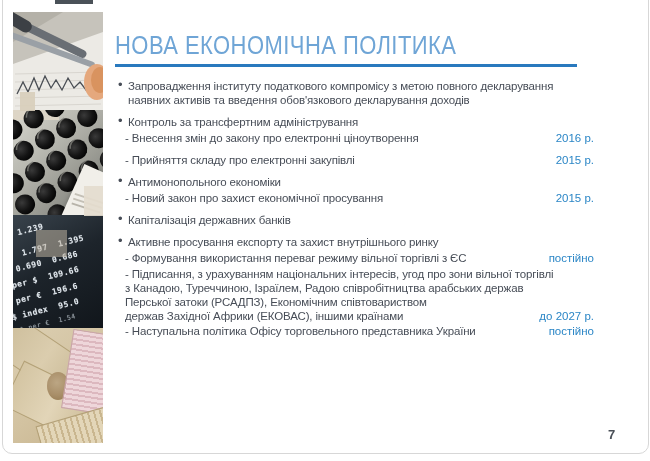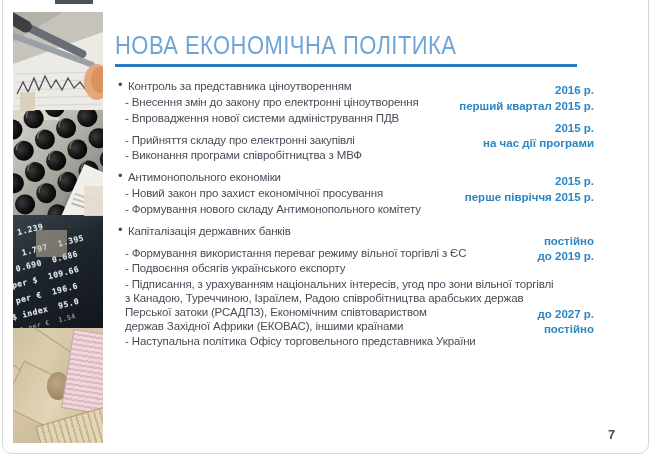--- a/index.html
+++ b/index.html
@@ -59,21 +59,21 @@
   .rule{position:absolute;left:115px;top:64px;width:462px;height:3px;background:#2979be;}
 
   .content{position:absolute;left:115px;top:79px;width:479px;
         font-size:11.5px;line-height:14px;letter-spacing:-.15px;color:#474d57;}
   .section{margin-bottom:8px;}
   .bullet{position:relative;padding-left:13px;margin-bottom:2px;white-space:pre-line;}
   .bullet::before{content:"\2022";position:absolute;left:3px;top:-1px;font-size:13px;}
   .sub-row{position:relative;padding-left:10px;margin-bottom:1.5px;}
   .sub-text{white-space:pre-line;display:block;padding-right:4px;}
   .sub-text::before{content:"- ";}
-  .sub-date{position:absolute;right:0;bottom:12px;color:#2b86c6;font-weight:bold;
+  .sub-date{position:absolute;right:0;bottom:0;color:#2b86c6;font-weight:normal;
         white-space:nowrap;letter-spacing:0;}
 
   .page-number{position:absolute;left:608px;top:427px;font-size:13px;font-weight:bold;color:#4a5058;}
 </style>
 </head>
 <body>
 
 <div class="card"></div>
 <div class="top-dark-bar"></div>
 
@@ -182,68 +182,57 @@
 
 <div class="overlay-sq sq1"></div>
 <div class="overlay-sq sq2"></div>
 <div class="overlay-sq sq3"></div>
 
 <h1 class="title">НОВА ЕКОНОМІЧНА ПОЛІТИКА</h1>
 <div class="rule"></div>
 
 <div class="content">
 
-
-  <div class="section">
-    <div class="bullet">Контроль за представника ціноутворенням</div>
+  <div class="section">
+    <div class="bullet">Запровадження інституту податкового компромісу з метою повного декларування
+наявних активів та введення обов'язкового декларування доходів</div>
+  </div>
+
+  <div class="section">
+    <div class="bullet">Контроль за трансфертним адміністрування</div>
     <div class="sub-row">
       <span class="sub-text">Внесення змін до закону про електронні ціноутворення</span>
       <span class="sub-date">2016 р.</span>
     </div>
-    <div class="sub-row">
-      <span class="sub-text">Впровадження нової системи адміністрування ПДВ</span>
-      <span class="sub-date">перший квартал 2015 р.</span>
-    </div>
   </div>
 
   <div class="section">
     <div class="sub-row">
       <span class="sub-text">Прийняття складу про електронні закупівлі</span>
       <span class="sub-date">2015 р.</span>
     </div>
-    <div class="sub-row">
-      <span class="sub-text">Виконання програми співробітництва з МВФ</span>
-      <span class="sub-date">на час дії програми</span>
-    </div>
   </div>
 
   <div class="section">
     <div class="bullet">Антимонопольного економіки</div>
     <div class="sub-row">
       <span class="sub-text">Новий закон про захист економічної просування</span>
       <span class="sub-date">2015 р.</span>
     </div>
-    <div class="sub-row">
-      <span class="sub-text">Формування нового складу Антимонопольного комітету</span>
-      <span class="sub-date">перше півріччя 2015 р.</span>
-    </div>
   </div>
 
   <div class="section">
     <div class="bullet">Капіталізація державних банків</div>
   </div>
 
   <div class="section">
+    <div class="bullet">Активне просування експорту та захист внутрішнього ринку</div>
     <div class="sub-row">
       <span class="sub-text">Формування використання переваг режиму вільної торгівлі з ЄС</span>
       <span class="sub-date">постійно</span>
-    </div>
-    <div class="sub-row">
-      <span class="sub-text">Подвоєння обсягів українського експорту</span>
-      <span class="sub-date">до 2019 р.</span>
     </div>
     <div class="sub-row">
       <span class="sub-text">Підписання, з урахуванням національних інтересів, угод про зони вільної торгівлі
 з Канадою, Туреччиною, Ізраїлем, Радою співробітництва арабських держав
 Перської затоки (РСАДПЗ), Економічним співтовариством
 держав Західної Африки (ЕКОВАС), іншими країнами</span>
       <span class="sub-date">до 2027 р.</span>
     </div>
     <div class="sub-row">
       <span class="sub-text">Наступальна політика Офісу торговельного представника України</span>

